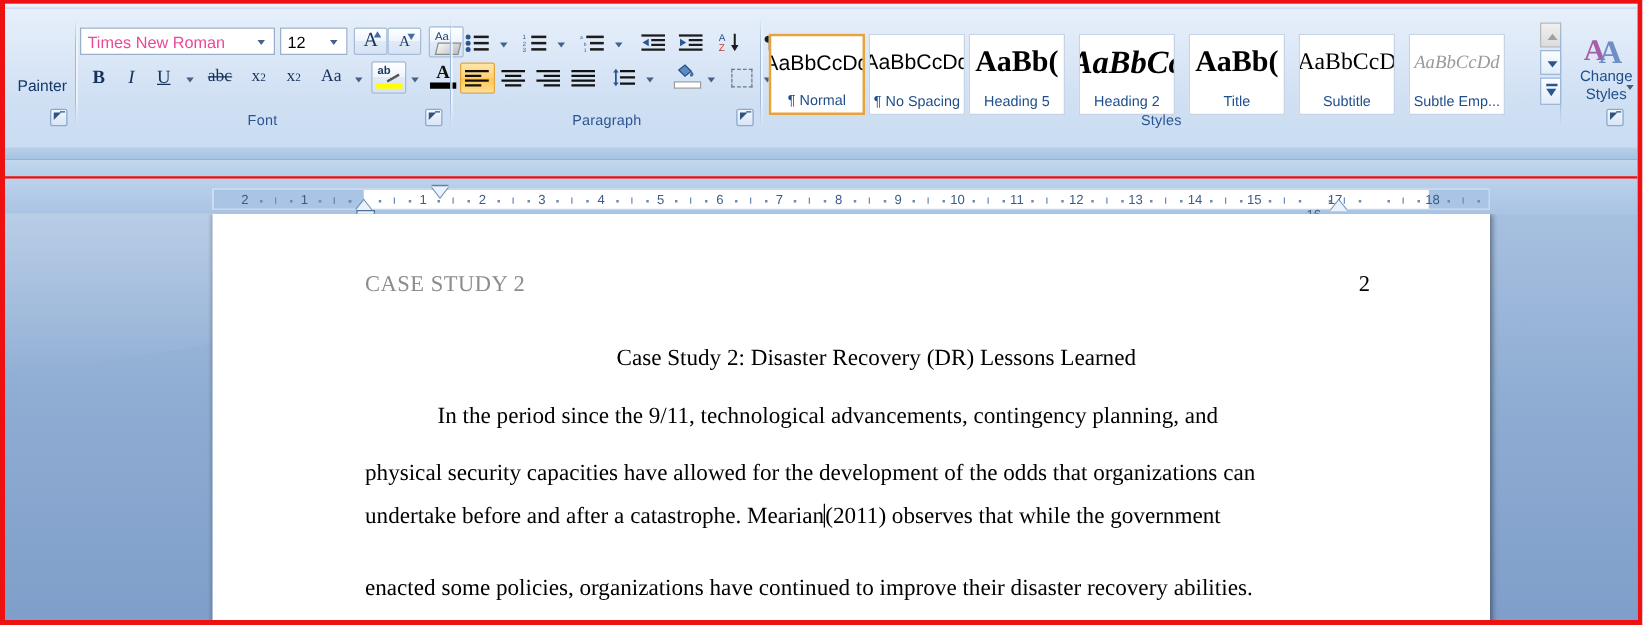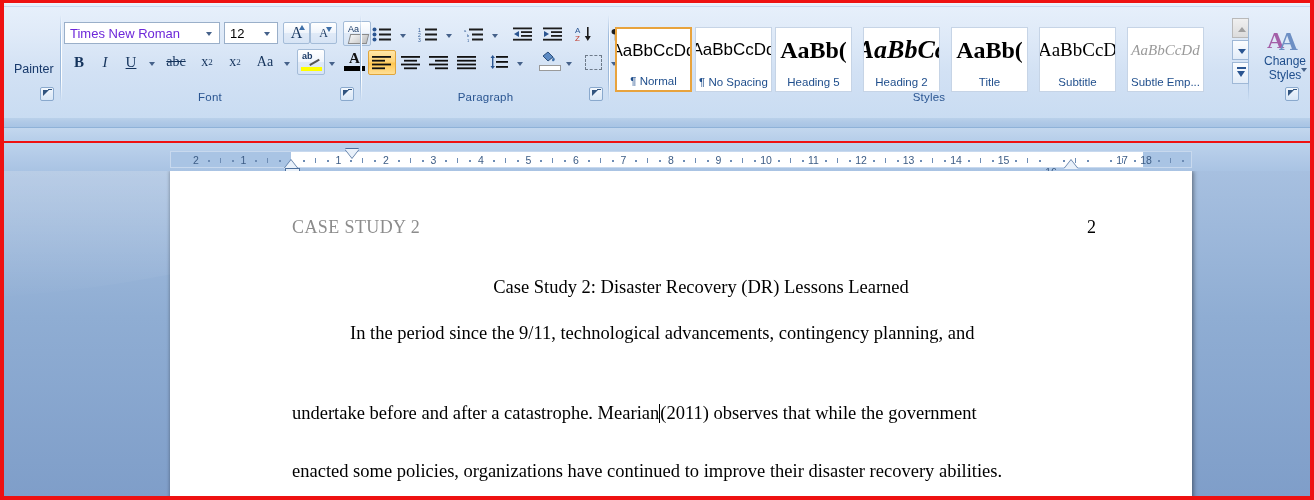--- a/index.html
+++ b/index.html
@@ -109,21 +109,21 @@
     <div class="group" style="left:-52px;width:108px;">
       <div style="position:absolute;left:62px;top:50px;font-size:12.5px;color:#16386b;">Painter</div>
       <div class="dlg-launcher" style="right:6px;"></div>
     </div>
     <div class="group-sep" style="left:56px;"></div>
     <div class="group-sep-l" style="left:57px;"></div>
 
     <div class="group" style="left:58px;width:296px;">
 
       <div class="white-field" style="left:2px;top:10px;width:156px;height:22px;">
-        <div style="position:absolute;left:5px;top:3px;font-size:13px;color:#6d28d9;">Times New Roman</div>
+        <div style="position:absolute;left:5px;top:3px;font-size:13px;color:#ec4899;">Times New Roman</div>
         <div class="combo-arrow" style="right:7px;top:9px;"></div>
       </div>
 
       <div class="white-field" style="left:162px;top:10px;width:54px;height:22px;">
         <div style="position:absolute;left:5px;top:3px;font-size:13px;color:#000;">12</div>
         <div class="combo-arrow" style="right:7px;top:9px;"></div>
       </div>
 
       <div class="btn bordered" style="left:221px;top:10px;width:27px;height:22px;font-family:'Liberation Serif',serif;font-size:16px;">
         <span>A</span>
@@ -415,21 +415,21 @@
         <span style="left: 452.5px;">7</span>
         <span style="left: 500px;">8</span>
         <span style="left: 547.5px;">9</span>
         <span style="left: 595px;">10</span>
         <span style="left: 642.5px;">11</span>
         <span style="left: 690px;">12</span>
         <span style="left: 737.5px;">13</span>
         <span style="left: 785px;">14</span>
         <span style="left: 832.5px;">15</span>
         <span style="left: 880px; margin-top: 12px;">16</span>
-        <span style="left: 951px;">17</span>
+        <span style="left: 897px;">17</span>
         <span style="left: 975px;">18</span>
         <div class="tickmark" style="left: 143.75px;"></div>
         <div class="tickdot" style="left: 131.875px;"></div>
         <div class="tickdot" style="left: 155.625px;"></div>
         <div class="tickmark" style="left: 191.25px;"></div>
         <div class="tickdot" style="left: 179.375px;"></div>
         <div class="tickdot" style="left: 203.125px;"></div>
         <div class="tickmark" style="left: 238.75px;"></div>
         <div class="tickdot" style="left: 226.875px;"></div>
         <div class="tickdot" style="left: 250.625px;"></div>
@@ -495,20 +495,21 @@
       <div class="doc">
 
         <div class="doc-header">
           <span class="hl">CASE STUDY 2</span>
           <span class="hr">2</span>
         </div>
 
         <div class="doc-title">Case Study 2: Disaster Recovery (DR) Lessons Learned</div>
 
         <div class="doc-p" style="top:152px;text-indent:58px;">In the period since the 9/11, technological advancements, contingency planning, and</div>
+        <div class="doc-p" style="top:198px;">physical security capacities have allowed for the development of the odds that organizations can</div>
         <div class="doc-p" style="top:232px;">
           <span>undertake before and after a catastrophe. Mearian</span><span class="caret"></span><span>(2011) observes that while the government</span>
         </div>
         <div class="doc-p" style="top:290px;">enacted some policies, organizations have continued to improve their disaster recovery abilities.</div>
 
       </div>
     </div>
   </div>
 
 </div>

